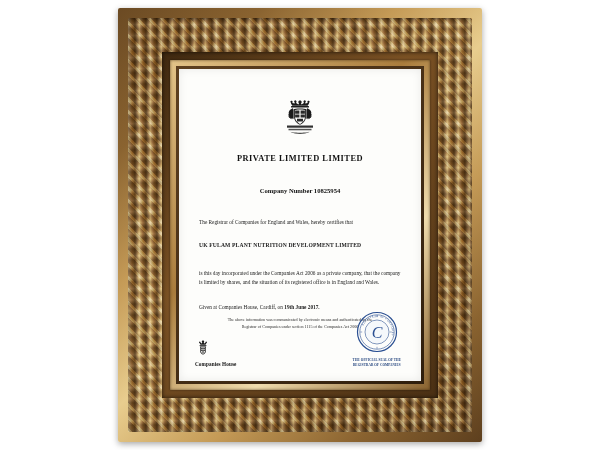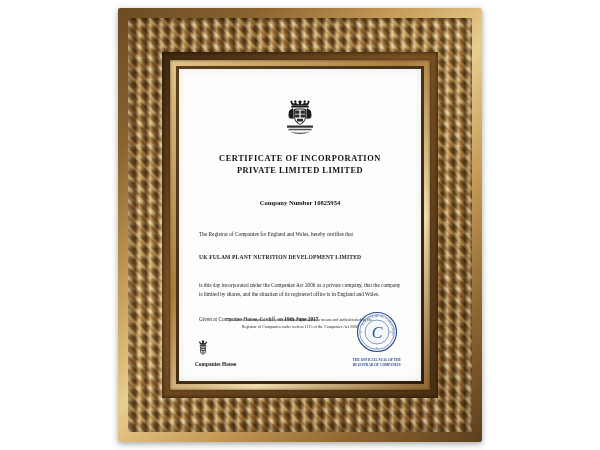--- a/index.html
+++ b/index.html
@@ -241,21 +241,20 @@
 
               <path d="M9 26.5h26v2.2H9z" opacity="0.9"></path>
               <path d="M10.5 29.8h23v1.5h-23z" opacity="0.75"></path>
 
               <path d="M12 32.8c3 1.6 7 2.2 10 2.2s7-.6 10-2.2c-2.5.5-4 .9-10 .9s-7.5-.4-10-.9z" opacity="0.8"></path>
             </g>
           </svg>
         </div>
 
         <div class="cert-title">
-          <div>CERTIFICATE OF INCORPORATION</div>
           <div class="l2">PRIVATE LIMITED LIMITED</div>
         </div>
 
         <div class="company-number">
           <span>Company Number</span>
           <span>10825954</span>
         </div>
 
         <div class="body-block">
           <div class="registrar-line">The Registrar of Companies for England and Wales, hereby certifies that</div>

